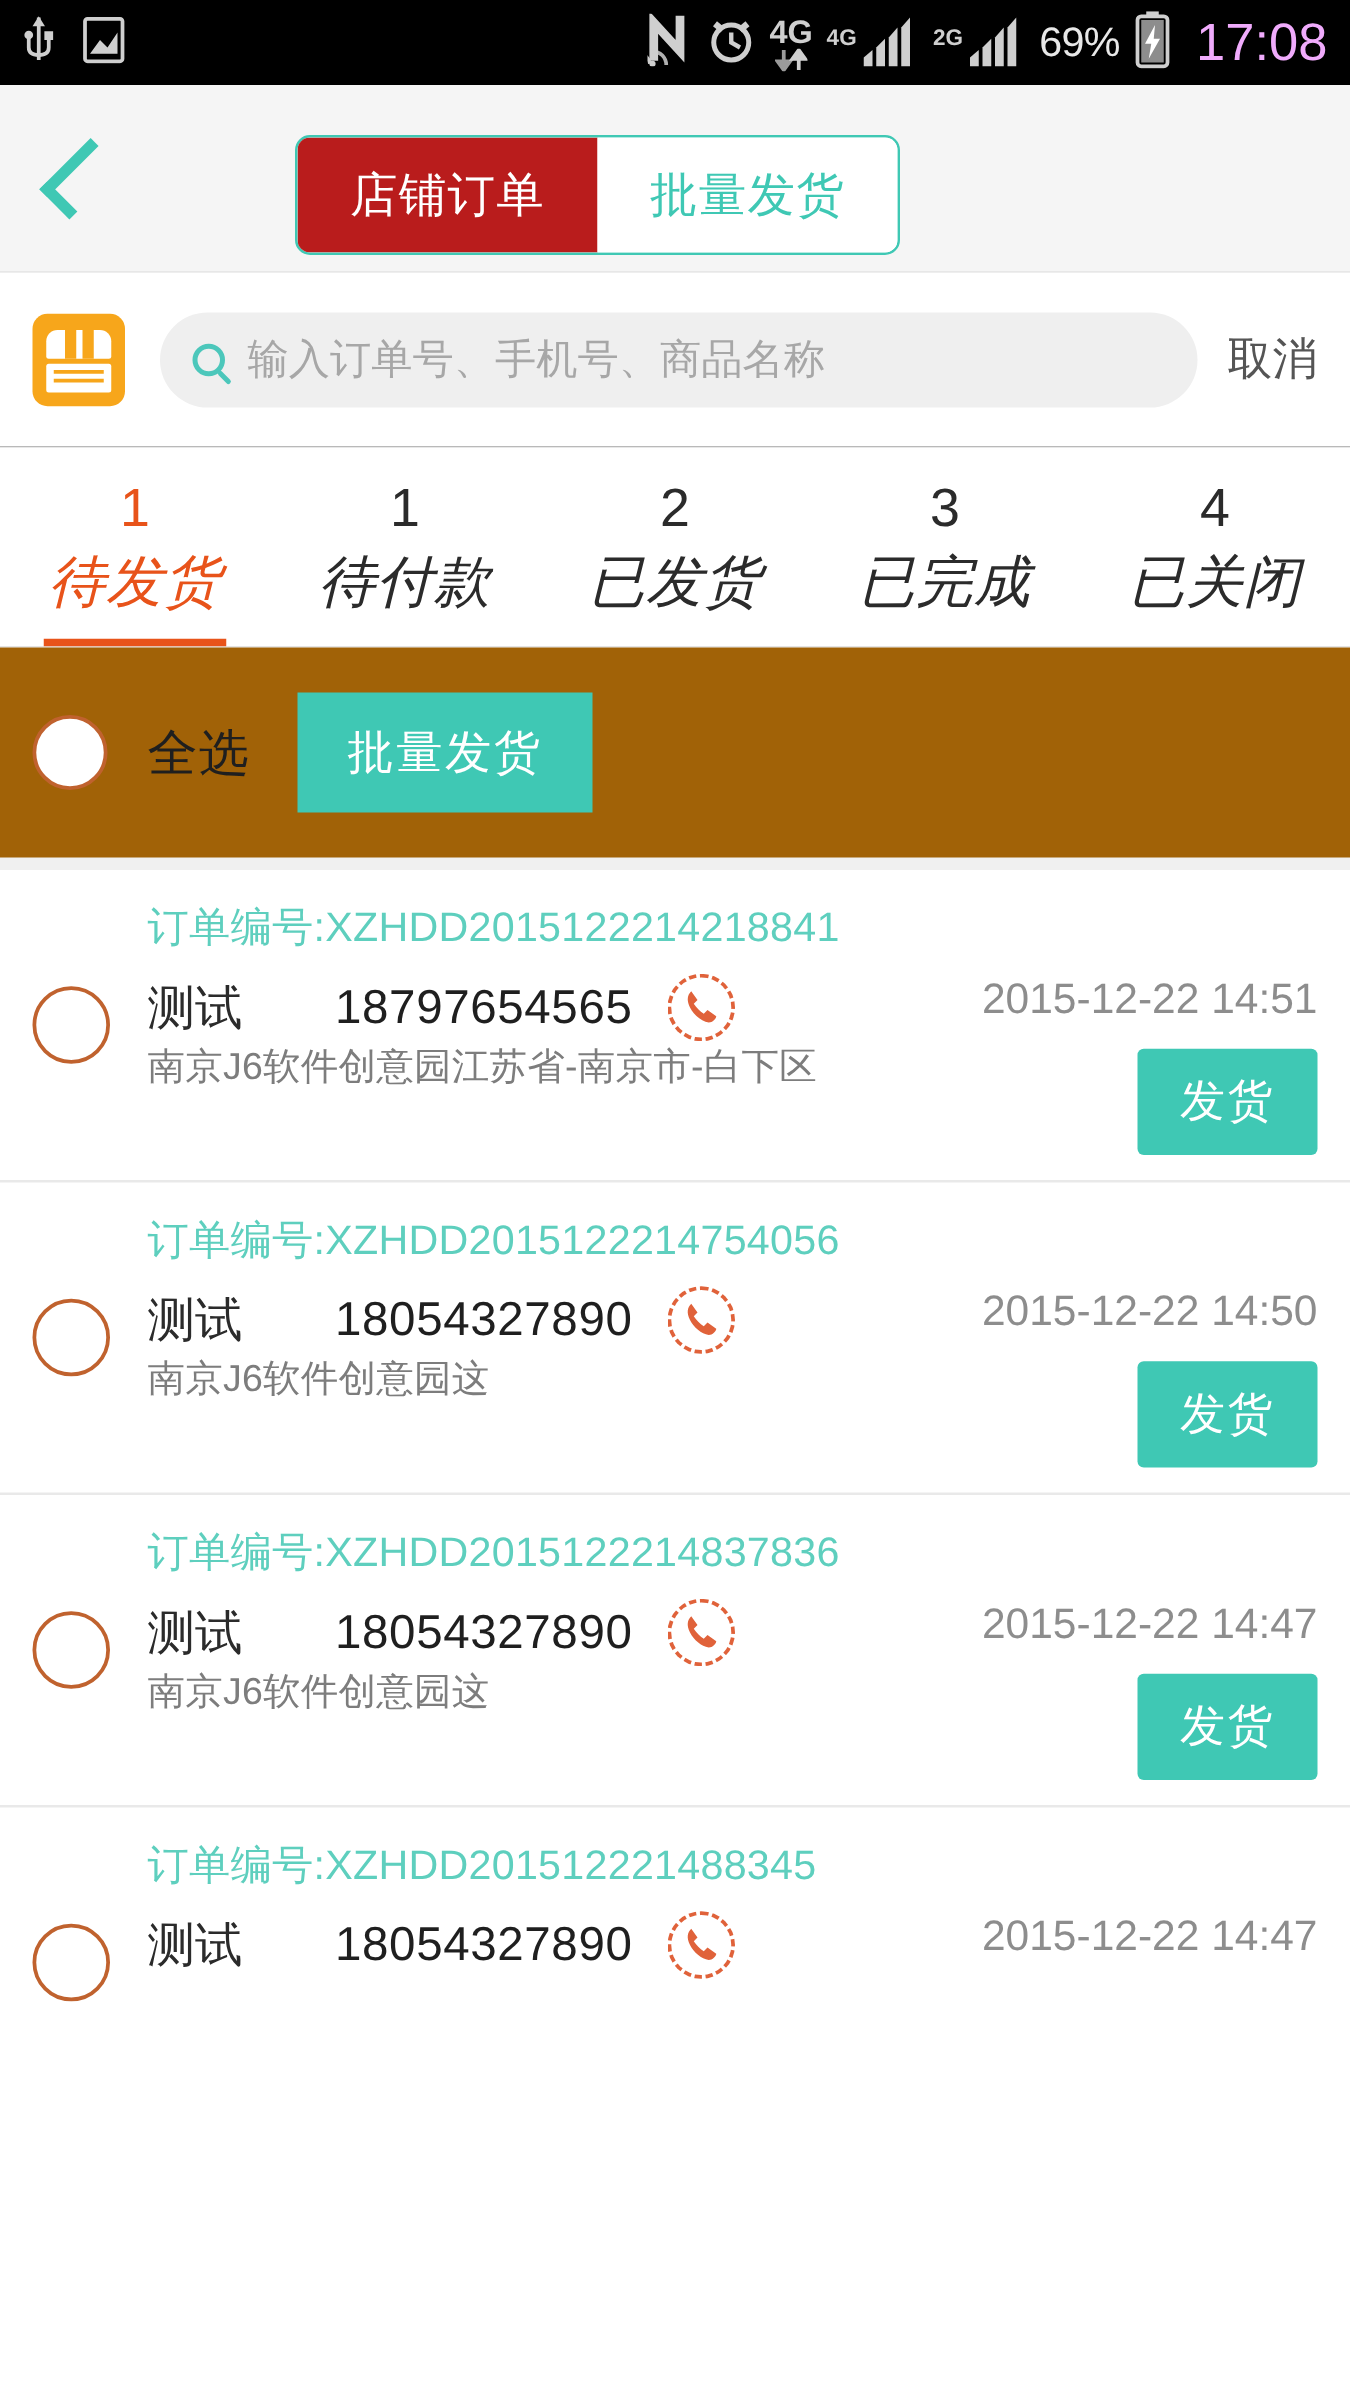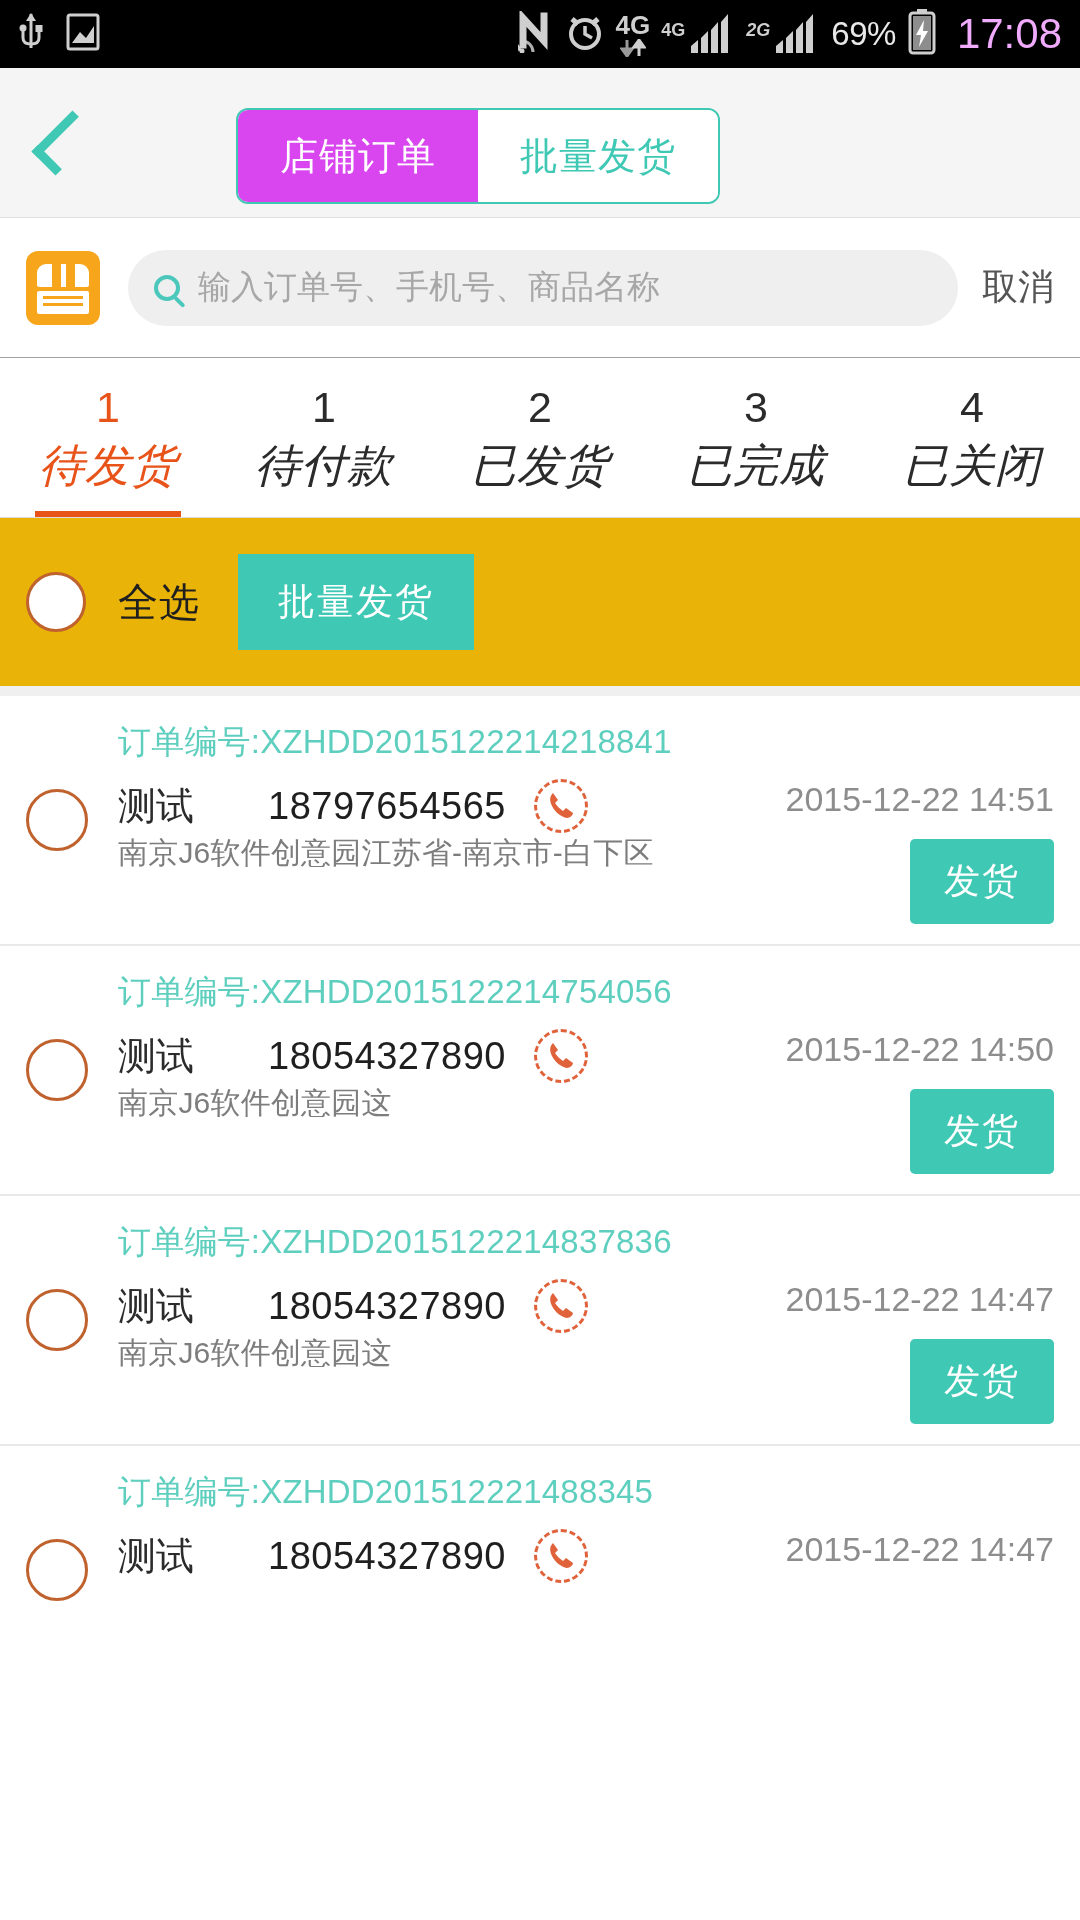--- a/index.html
+++ b/index.html
@@ -43,21 +43,21 @@
   }
   .segmented {
     position:absolute; left:236px; top:40px;
     display:flex; border:2px solid #3fc8b4; border-radius:12px; overflow:hidden;
     background:#fff;
   }
   .seg-item {
     width:240px; height:92px; display:flex; align-items:center; justify-content:center;
     font-size:38px; cursor:pointer; letter-spacing:1px;
   }
-  .seg-item.active { background:#d946ef; color:#ffffff; }
+  .seg-item.active { background:#b91c1c; color:#ffffff; }
   .seg-item.inactive { background:#ffffff; color:#3fc8b4; }
 
   
   .searchrow {
     height:140px; background:#ffffff; display:flex; align-items:center;
     padding:0 26px; border-bottom:1px solid #a3a3a3;
   }
   .store-icon {
     width:74px; height:74px; border-radius:12px; background:#f7a61b;
     position:relative; flex:0 0 auto; overflow:hidden;
@@ -106,21 +106,21 @@
   .stab-count { font-size:43px; color:#2b2b2b; line-height:1.05; font-weight:400; }
   .stab-label { font-size:45px; color:#2b2b2b; margin-top:6px; letter-spacing:1px;font-style:italic; }
   .stab.active .stab-count, .stab.active .stab-label { color:#e8531a; }
   .stab.active::after {
     content:""; position:absolute; left:16%; right:16%; bottom:0;
     height:6px; background:#e8531a;
   }
 
   
   .bulkbar {
-    height:178px; background:#eab308; display:flex; align-items:center;
+    height:178px; background:#a16207; display:flex; align-items:center;
     padding:0 26px; border-bottom:10px solid #f0f0f0;
   }
   .radio {
     width:60px; height:60px; border-radius:50%; border:3px solid #c0622e;
     background:#fff; flex:0 0 auto; cursor:pointer;
   }
   .selectall-label { font-size:40px; color:#1f1f1f; margin-left:32px; letter-spacing:1px; }
   .bulk-btn {
     margin-left:38px; background:#3fc8b4; color:#ffffff; font-size:37px;
     padding:23px 40px; cursor:pointer; letter-spacing:2px;
@@ -211,21 +211,21 @@
       </span>
       <span class="sb-ico" style="display:flex;align-items:flex-end;gap:3px;">
         <span class="net-label" style="margin-right:1px;margin-bottom:16px;">4G</span>
         <svg width="46" height="42" viewBox="0 0 46 42">
           <path d="M2 40 L2 33 L9 27 L9 40 Z" fill="#cfcfcf"></path>
           <path d="M12 40 L12 25 L19 18 L19 40 Z" fill="#cfcfcf"></path>
           <path d="M22 40 L22 17 L29 9 L29 40 Z" fill="#cfcfcf"></path>
           <path d="M32 40 L32 9 L39 1 L39 40 Z" fill="#cfcfcf"></path>
         </svg>
       </span>
-      <span class="sb-ico" style="display:flex;align-items:flex-end;gap:3px;font-style:italic;">
+      <span class="sb-ico" style="display:flex;align-items:flex-end;gap:3px;">
         <span class="net-label" style="margin-right:1px;margin-bottom:16px;">2G</span>
         <svg width="46" height="42" viewBox="0 0 46 42">
           <path d="M2 40 L2 33 L9 27 L9 40 Z" fill="#cfcfcf"></path>
           <path d="M12 40 L12 25 L19 18 L19 40 Z" fill="#cfcfcf"></path>
           <path d="M22 40 L22 17 L29 9 L29 40 Z" fill="#cfcfcf"></path>
           <path d="M32 40 L32 9 L39 1 L39 40 Z" fill="#cfcfcf"></path>
         </svg>
       </span>
       <span class="sb-batt-pct">69%</span>
       <span class="sb-ico">

